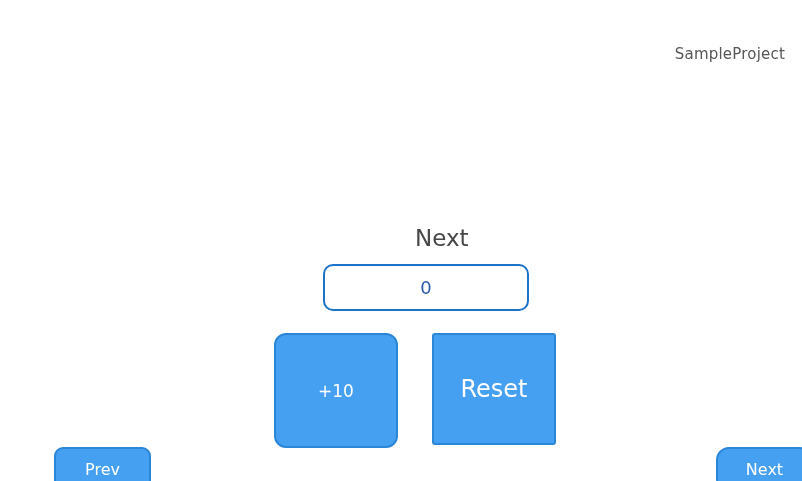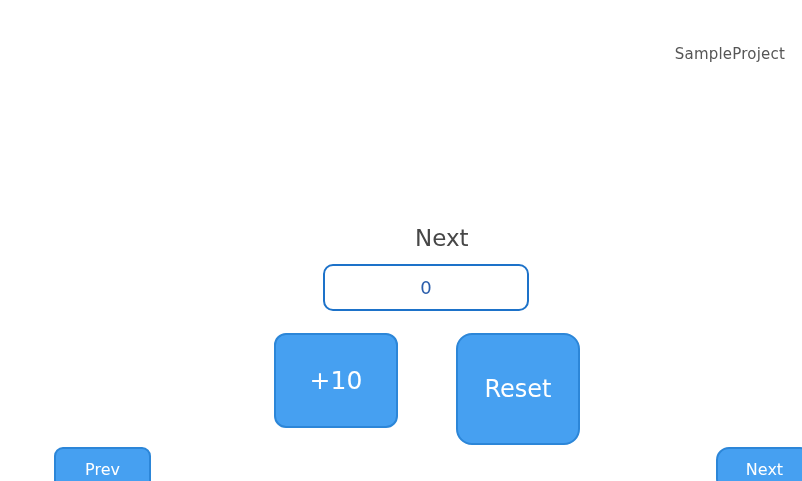--- a/index.html
+++ b/index.html
@@ -39,22 +39,22 @@
 
   .btn {
     position: absolute;
     background: #46a0f1;
     border: 2px solid #2c86d8;
     color: #ffffff;
     font-family: "DejaVu Sans", "Liberation Sans", sans-serif;
     display: flex; align-items: center; justify-content: center;
     cursor: pointer;
   }
-  .btn-inc   { left: 258px; top: 317px; width: 124px; height: 95px; border-radius: 12px; font-size: 25px; }
-  .btn-reset { left: 440px; top: 317px; width: 124px; height: 112px; border-radius: 16px; font-size: 24px; }
+  .btn-inc   { left: 258px; top: 317px; width: 124px; height: 115px; border-radius: 12px; font-size: 17px; }
+  .btn-reset { left: 416px; top: 317px; width: 124px; height: 112px; border-radius: 3px; font-size: 24px; }
   .btn-prev  { left: 2px;   top: 431px; width: 97px;  height: 45px;  border-radius: 9px;  font-size: 16px; margin-left: 36px; }
   .btn-next  { left: 700px; top: 431px; width: 97px;  height: 45px;  border-radius: 13px;  font-size: 16px; }
 </style>
 </head>
 <body>
 
 <div class="stage">
 
   <div class="frame-right"></div>
   <div class="frame-bottom"></div>

